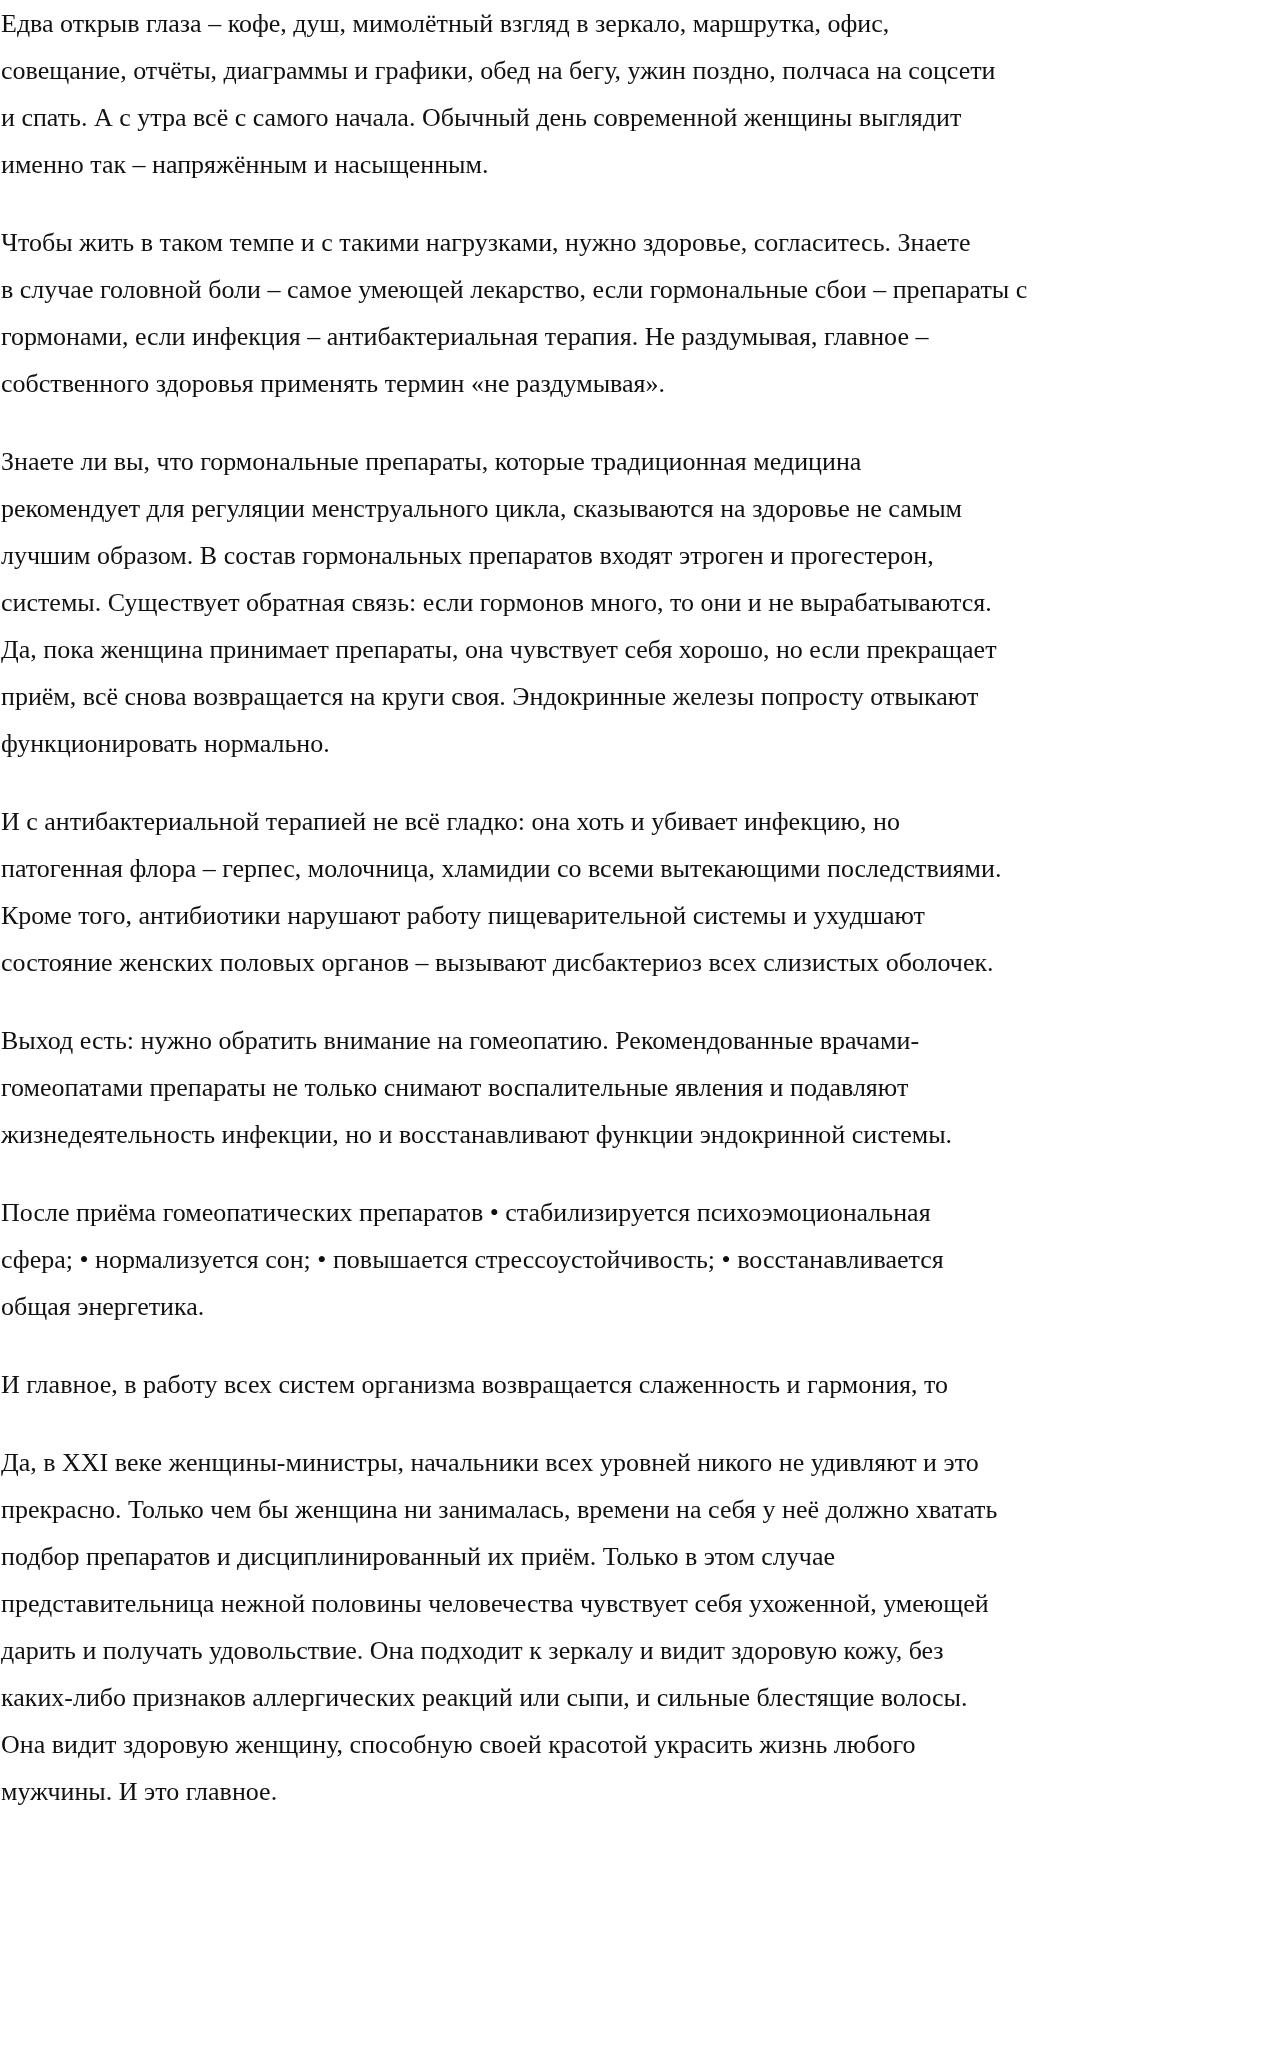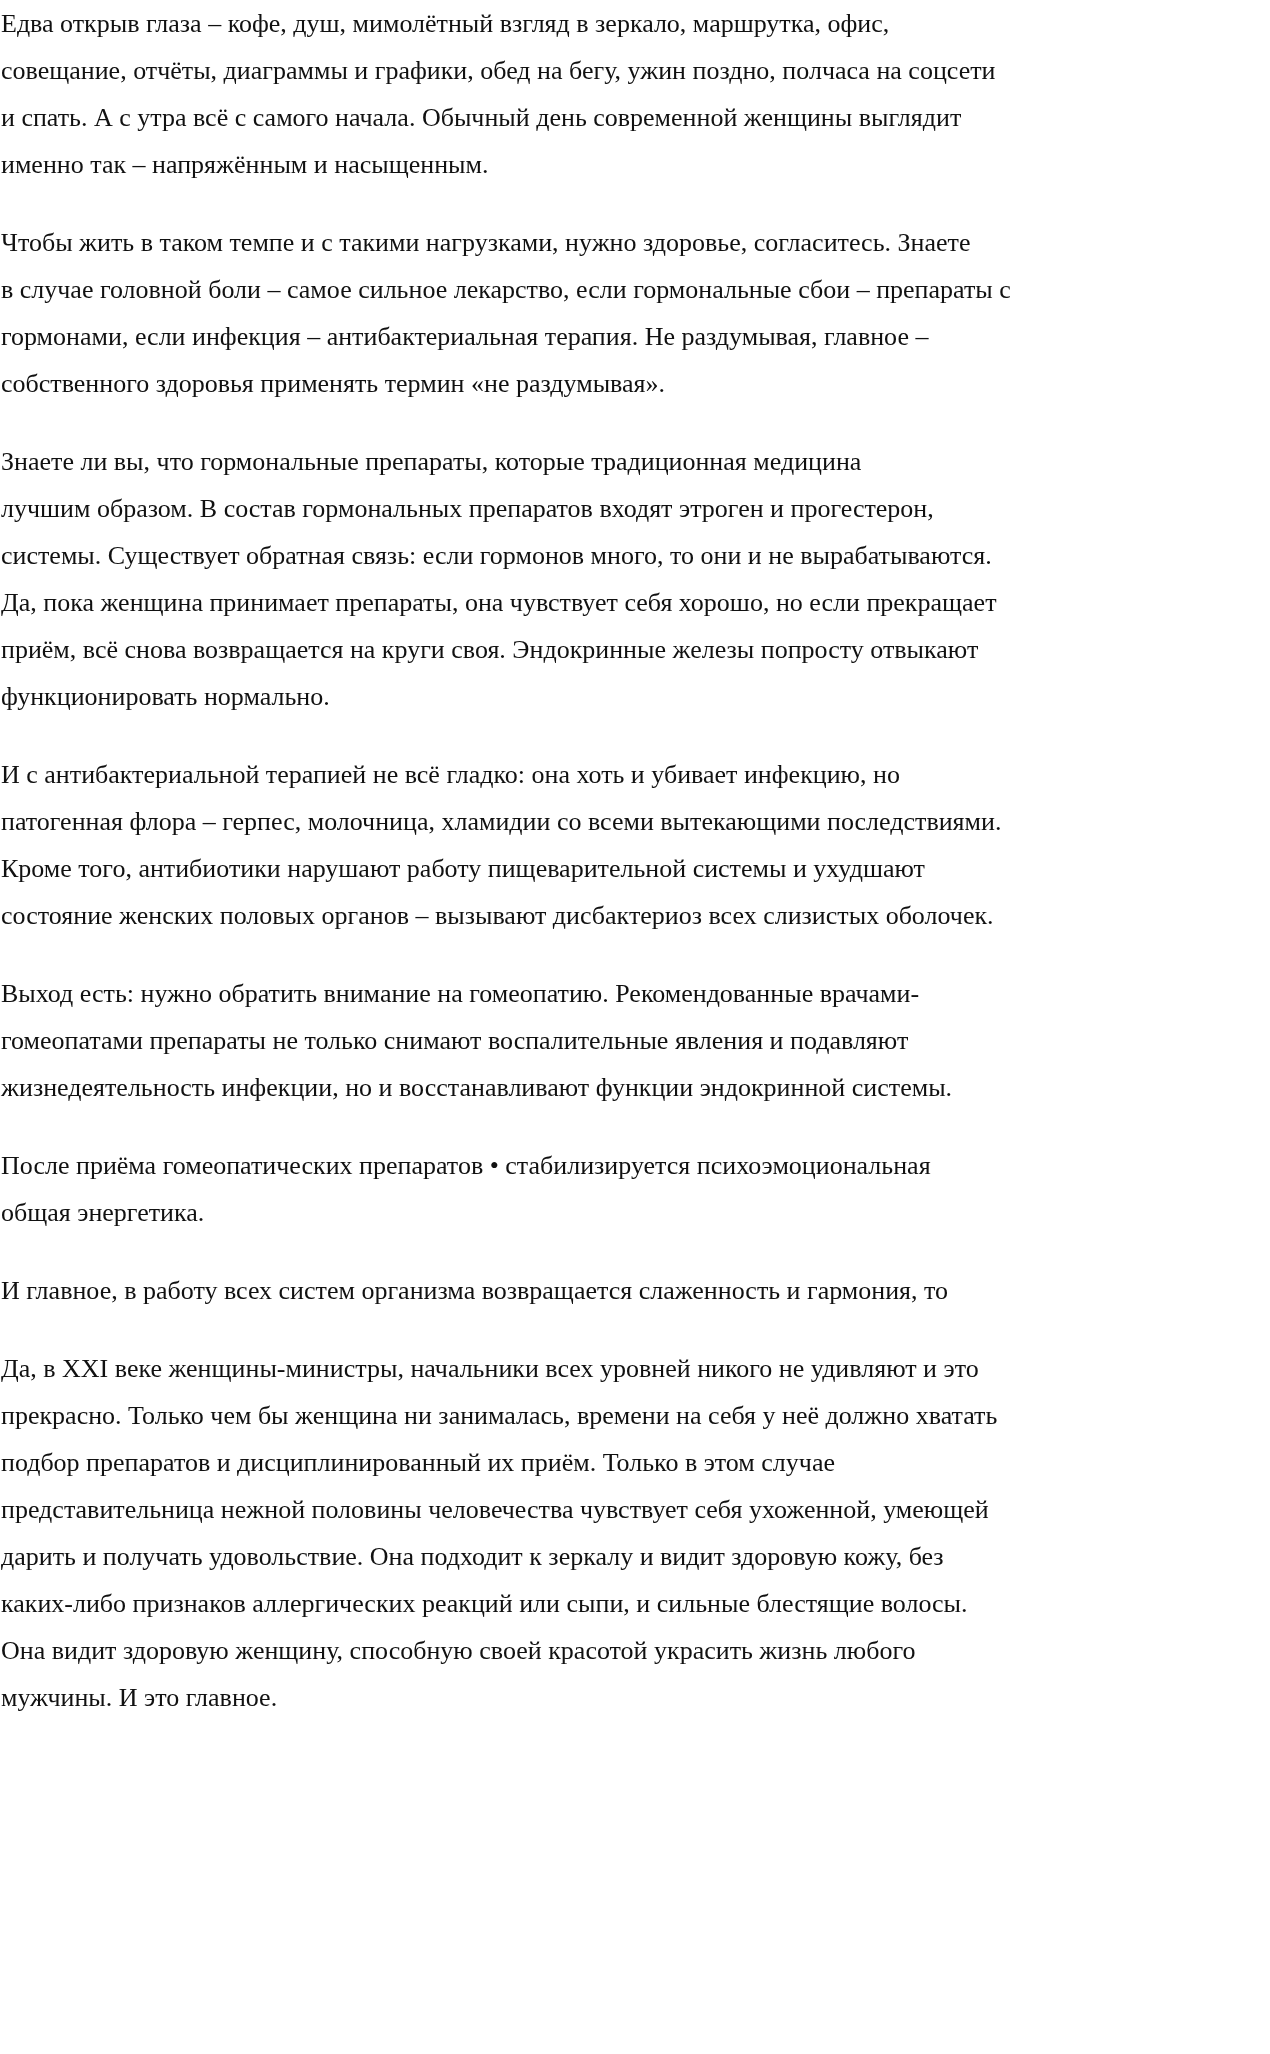--- a/index.html
+++ b/index.html
@@ -39,27 +39,28 @@
 
   <div class="para">
     <div class="line">Едва открыв глаза – кофе, душ, мимолётный взгляд в зеркало, маршрутка, офис,</div>
     <div class="line">совещание, отчёты, диаграммы и графики, обед на бегу, ужин поздно, полчаса на соцсети</div>
     <div class="line">и спать. А с утра всё с самого начала. Обычный день современной женщины выглядит</div>
     <div class="line">именно так – напряжённым и насыщенным.</div>
   </div>
 
   <div class="para">
     <div class="line">Чтобы жить в таком темпе и с такими нагрузками, нужно здоровье, согласитесь. Знаете</div>
-    <div class="line">в случае головной боли – самое сильное лекарство, если гормональные сбои – препараты с</div>
+    <div class="line">в случае головной боли – самое умеющей лекарство, если гормональные сбои – препараты с</div>
     <div class="line">гормонами, если инфекция – антибактериальная терапия. Не раздумывая, главное –</div>
     <div class="line">собственного здоровья применять термин «не раздумывая».</div>
   </div>
 
   <div class="para">
     <div class="line">Знаете ли вы, что гормональные препараты, которые традиционная медицина</div>
+    <div class="line">рекомендует для регуляции менструального цикла, сказываются на здоровье не самым</div>
     <div class="line">лучшим образом. В состав гормональных препаратов входят этроген и прогестерон,</div>
     <div class="line">системы. Существует обратная связь: если гормонов много, то они и не вырабатываются.</div>
     <div class="line">Да, пока женщина принимает препараты, она чувствует себя хорошо, но если прекращает</div>
     <div class="line">приём, всё снова возвращается на круги своя. Эндокринные железы попросту отвыкают</div>
     <div class="line">функционировать нормально.</div>
   </div>
 
   <div class="para">
     <div class="line">И с антибактериальной терапией не всё гладко: она хоть и убивает инфекцию, но</div>
     <div class="line">патогенная флора – герпес, молочница, хламидии со всеми вытекающими последствиями.</div>
@@ -68,20 +69,21 @@
   </div>
 
   <div class="para">
     <div class="line">Выход есть: нужно обратить внимание на гомеопатию. Рекомендованные врачами-</div>
     <div class="line">гомеопатами препараты не только снимают воспалительные явления и подавляют</div>
     <div class="line">жизнедеятельность инфекции, но и восстанавливают функции эндокринной системы.</div>
   </div>
 
   <div class="para">
     <div class="line">После приёма гомеопатических препаратов • стабилизируется психоэмоциональная</div>
+    <div class="line">сфера; • нормализуется сон; • повышается стрессоустойчивость; • восстанавливается</div>
     <div class="line">общая энергетика.</div>
   </div>
 
   <div class="para">
     <div class="line">И главное, в работу всех систем организма возвращается слаженность и гармония, то</div>
   </div>
 
   <div class="para">
     <div class="line">Да, в XXI веке женщины-министры, начальники всех уровней никого не удивляют и это</div>
     <div class="line">прекрасно. Только чем бы женщина ни занималась, времени на себя у неё должно хватать</div>

